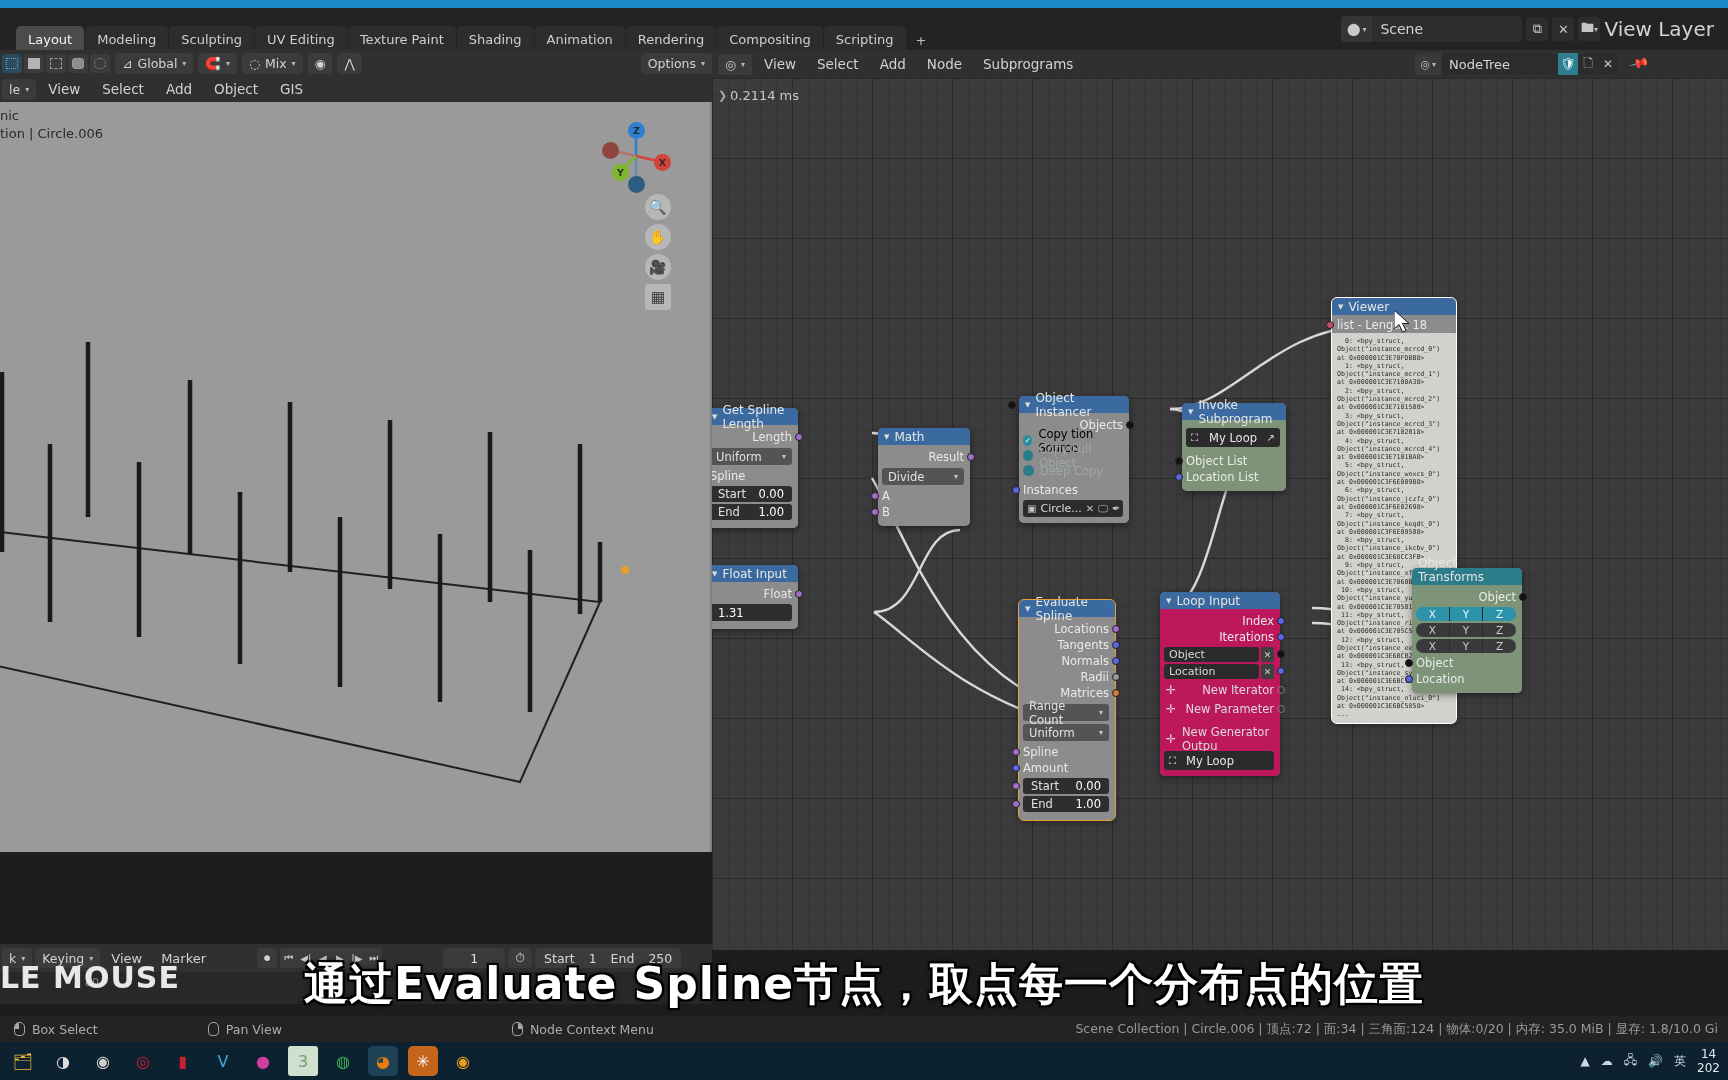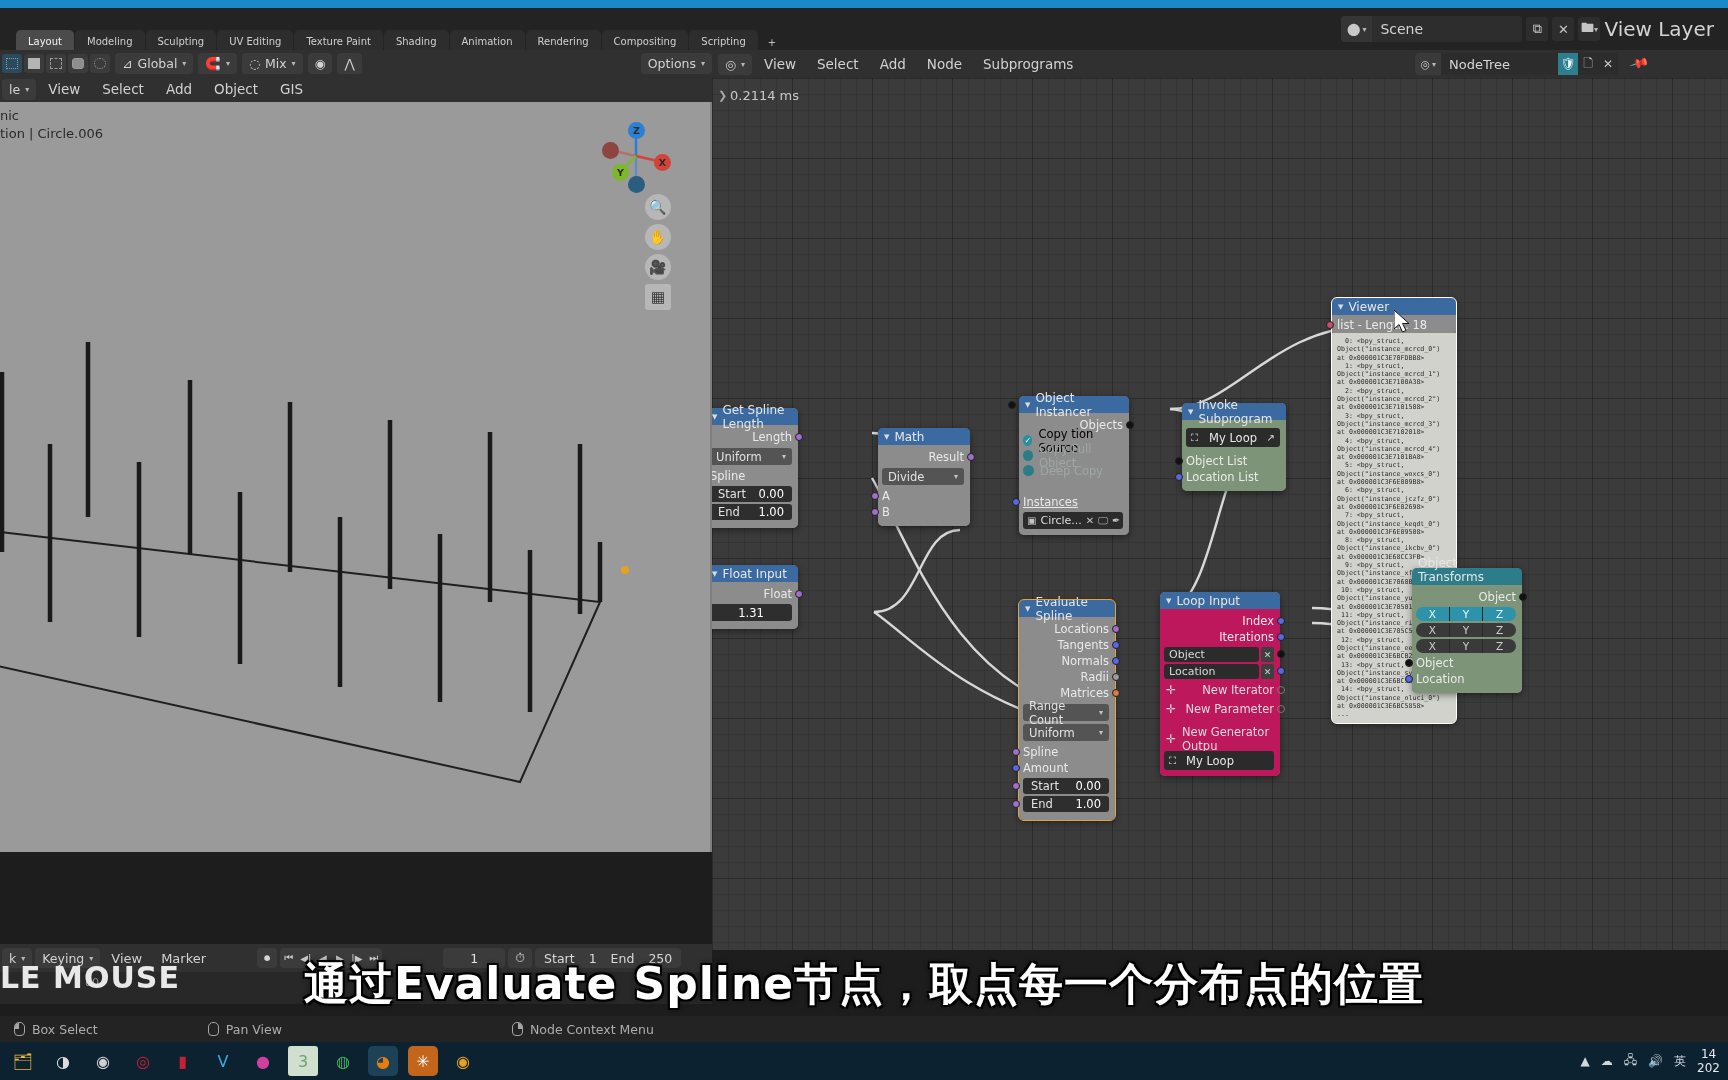--- a/index.html
+++ b/index.html
@@ -17,21 +17,21 @@
   
   .topbar {
     position:absolute; left:0; top:8px; width:1728px; height:42px;
     background:#232323; display:flex; align-items:flex-end;
   }
   .menu-items { display:flex; align-items:center; height:42px; padding-left:8px; gap:2px; }
   .menu-item { color:#d4d4d4; font-size:14.5px; padding:4px 12px; white-space:nowrap; }
 
   .wstabs { display:flex; align-items:flex-end; height:42px; margin-left:16px; }
   .wstab {
-    font-size:10px; color:#cfcfcf; padding:6px 12px 7px 12px;
+    font-size:13px; color:#cfcfcf; padding:6px 12px 7px 12px;
     border-radius:5px 5px 0 0; white-space:nowrap; position:relative; top:4px;
     background:#2d2d2d;
     margin-right:1px;
   }
   .wstab.active { background:#4b4b4b; color:#f2f2f2; }
   .wstab.plus { background:transparent; color:#c0c0c0; padding:6px 9px; }
 
   .topright { position:absolute; right:0; top:8px; height:42px; display:flex; align-items:center; gap:4px; padding-right:6px; }
   .scene-block { display:flex; align-items:center; background:#2d2d2d; border-radius:4px; height:26px; }
   .scene-ico { display:flex; align-items:center; gap:2px; padding:0 6px; background:#353535; height:26px; border-radius:4px 0 0 4px; color:#c9c9c9; font-size:12px;}
@@ -125,21 +125,21 @@
   .s-black  { background:#111111; }
   .s-orange { background:#d67c3d; }
   .s-grey   { background:#9a9a9a; }
   .s-hollow { background:transparent; border:1px solid #777; }
 
   .dd { background:#545454; border-radius:3px; height:17px; display:flex; align-items:center; justify-content:space-between; padding:0 6px; color:#e2e2e2; font-size:11.5px; margin:3px 0; }
   .dd .ch { font-size:8px; color:#c5c5c5; }
   .fld { background:#2e2e2e; border-radius:3px; height:16px; display:flex; align-items:center; justify-content:space-between; padding:0 8px; color:#e6e6e6; font-size:11.5px; margin:2px 0; position:relative; }
   .fld .k { color:#e2e2e2; }
   .fld .v { color:#ffffff; }
-  .fld.center { justify-content:center; }
+  .fld.center { }
 
   .chk { display:flex; align-items:center; gap:6px; height:15px; font-size:11.5px; }
   .chk .dot { width:11px; height:11px; border-radius:50%; background:#2a8e9e; display:flex; align-items:center; justify-content:center; color:#e9feff; font-size:8px; }
   .chk.dim { color:#9fa6a6; }
   .chk.dim .dot { background:#2a7d88; }
 
   .objfield { background:#2b2b2b; border-radius:3px; height:17px; display:flex; align-items:center; gap:4px; padding:0 4px; color:#dcdcdc; font-size:11px; margin-top:2px; }
   .objfield .mini { font-size:10px; color:#c5c5c5; }
 
   .loopbtn { background:#2b2b2b; border-radius:3px; height:19px; display:flex; align-items:center; justify-content:center; gap:6px; color:#e8e8e8; font-size:11.5px; position:relative; }
@@ -485,21 +485,21 @@
           <span>Copy tion Source</span>
         </div>
         <div class="chk dim">
           <span class="dot"></span>
           <span>Copy Full Object</span>
         </div>
         <div class="chk dim">
           <span class="dot"></span>
           <span>Deep Copy</span>
         </div>
-        <div class="row inp" style="margin-top:16px;text-decoration:underline;">
+        <div class="row inp" style="margin-top:4px;">
           <span class="sock l s-blue"></span>
           <span class="lbl">Instances</span>
         </div>
         <div class="objfield">
           <span class="sock l s-black" style="top:5px;"></span>
           <span class="mini">▣</span>
           <span style="flex:1">Circle...</span>
           <span class="mini">✕</span>
           <span class="mini">🖵</span>
           <span class="mini">✒</span>
@@ -768,20 +768,21 @@
       <span>Box Select</span>
     </span>
     <span class="sb-item" style="padding-left:110px;">
       <span class="sb-mouse"></span>
       <span>Pan View</span>
     </span>
     <span class="sb-item" style="padding-left:230px;">
       <span class="sb-mouse right"></span>
       <span>Node Context Menu</span>
     </span>
+    <span class="sb-right">Scene Collection | Circle.006 | 顶点:72 | 面:34 | 三角面:124 | 物体:0/20 | 内存: 35.0 MiB | 显存: 1.8/10.0 Gi</span>
   </div>
 
   <div class="taskbar">
     <span class="tbi" style="color:#f0b93b">🗂</span>
     <span class="tbi" style="color:#dcdcdc">◑</span>
     <span class="tbi" style="color:#cfcfcf">◉</span>
     <span class="tbi" style="color:#c62034">◎</span>
     <span class="tbi" style="color:#c62034">▮</span>
     <span class="tbi" style="color:#3aa8d8">V</span>
     <span class="tbi" style="color:#cf3fa0">●</span>

